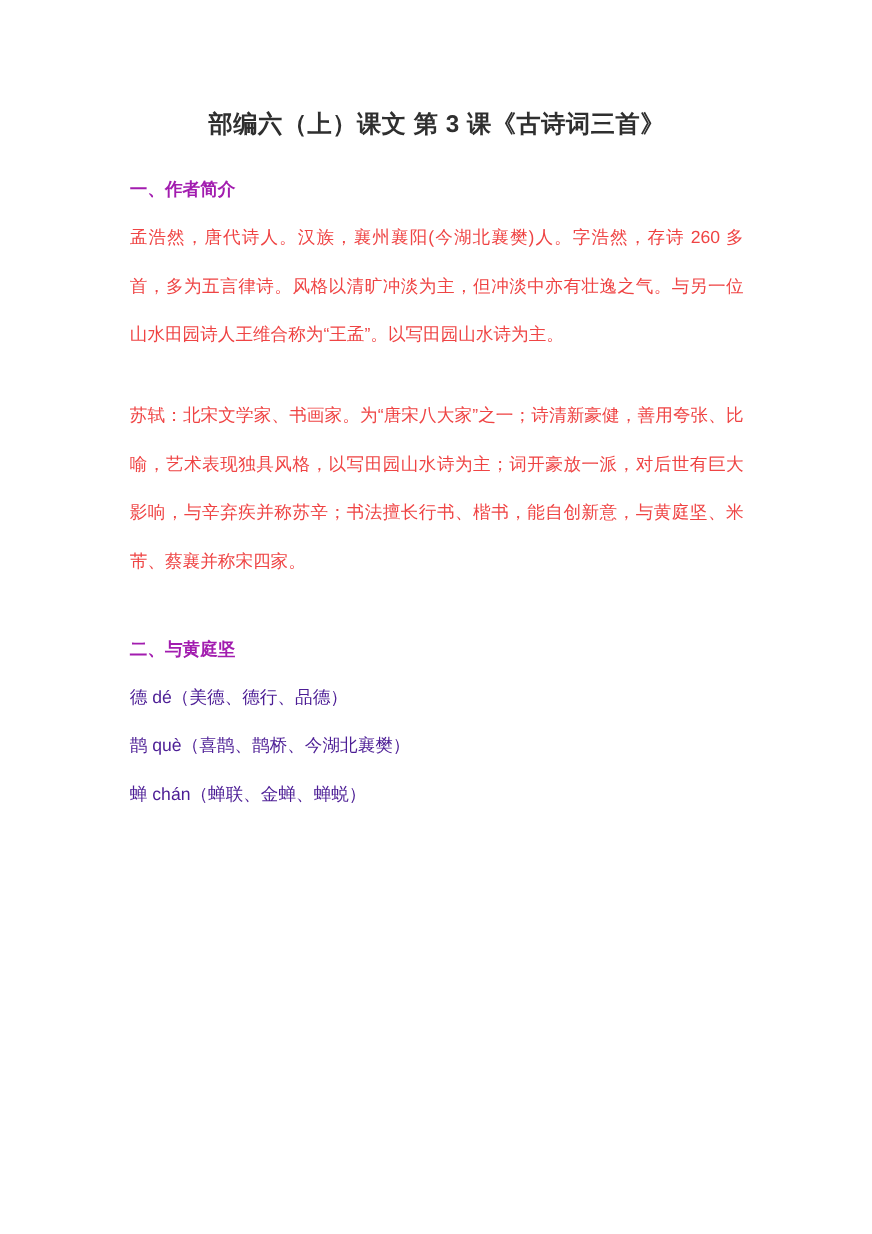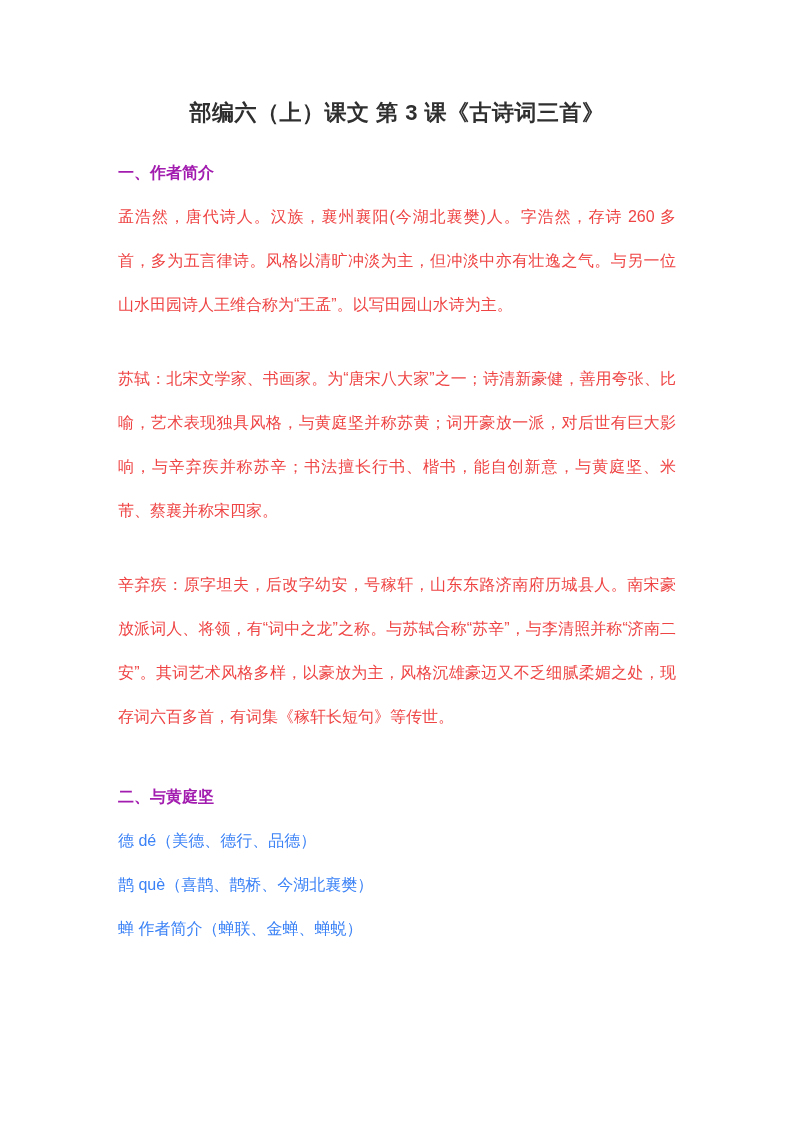--- a/index.html
+++ b/index.html
@@ -47,38 +47,37 @@
     font-size: 16px;
     line-height: 44px;
     text-align: justify;
     color: #ef4444;
   }
   .para:last-child { margin-bottom: 0; }
   .word-line {
     margin: 0;
     font-size: 16px;
     line-height: 44px;
-    color: #3b82f6;
+    color: #4c1d95;
   }
 </style>
 </head>
 <body>
 
 <div class="page">
 
   <h1 class="doc-title">部编六（上）课文 第 3 课《古诗词三首》</h1>
 
   <div class="section">
     <h2 class="section-heading">一、作者简介</h2>
     <p class="para">孟浩然，唐代诗人。汉族，襄州襄阳(今湖北襄樊)人。字浩然，存诗 260 多首，多为五言律诗。风格以清旷冲淡为主，但冲淡中亦有壮逸之气。与另一位山水田园诗人王维合称为“王孟”。以写田园山水诗为主。</p>
-    <p class="para">苏轼：北宋文学家、书画家。为“唐宋八大家”之一；诗清新豪健，善用夸张、比喻，艺术表现独具风格，与黄庭坚并称苏黄；词开豪放一派，对后世有巨大影响，与辛弃疾并称苏辛；书法擅长行书、楷书，能自创新意，与黄庭坚、米芾、蔡襄并称宋四家。</p>
-    <p class="para">辛弃疾：原字坦夫，后改字幼安，号稼轩，山东东路济南府历城县人。南宋豪放派词人、将领，有“词中之龙”之称。与苏轼合称“苏辛”，与李清照并称“济南二安”。其词艺术风格多样，以豪放为主，风格沉雄豪迈又不乏细腻柔媚之处，现存词六百多首，有词集《稼轩长短句》等传世。</p>
+    <p class="para">苏轼：北宋文学家、书画家。为“唐宋八大家”之一；诗清新豪健，善用夸张、比喻，艺术表现独具风格，以写田园山水诗为主；词开豪放一派，对后世有巨大影响，与辛弃疾并称苏辛；书法擅长行书、楷书，能自创新意，与黄庭坚、米芾、蔡襄并称宋四家。</p>
   </div>
 
   <div class="section">
     <h2 class="section-heading">二、与黄庭坚</h2>
     <p class="word-line">德 dé（美德、德行、品德）</p>
     <p class="word-line">鹊 què（喜鹊、鹊桥、今湖北襄樊）</p>
-    <p class="word-line">蝉 作者简介（蝉联、金蝉、蝉蜕）</p>
+    <p class="word-line">蝉 chán（蝉联、金蝉、蝉蜕）</p>
   </div>
 
 
 </div>
 
 </body></html>

